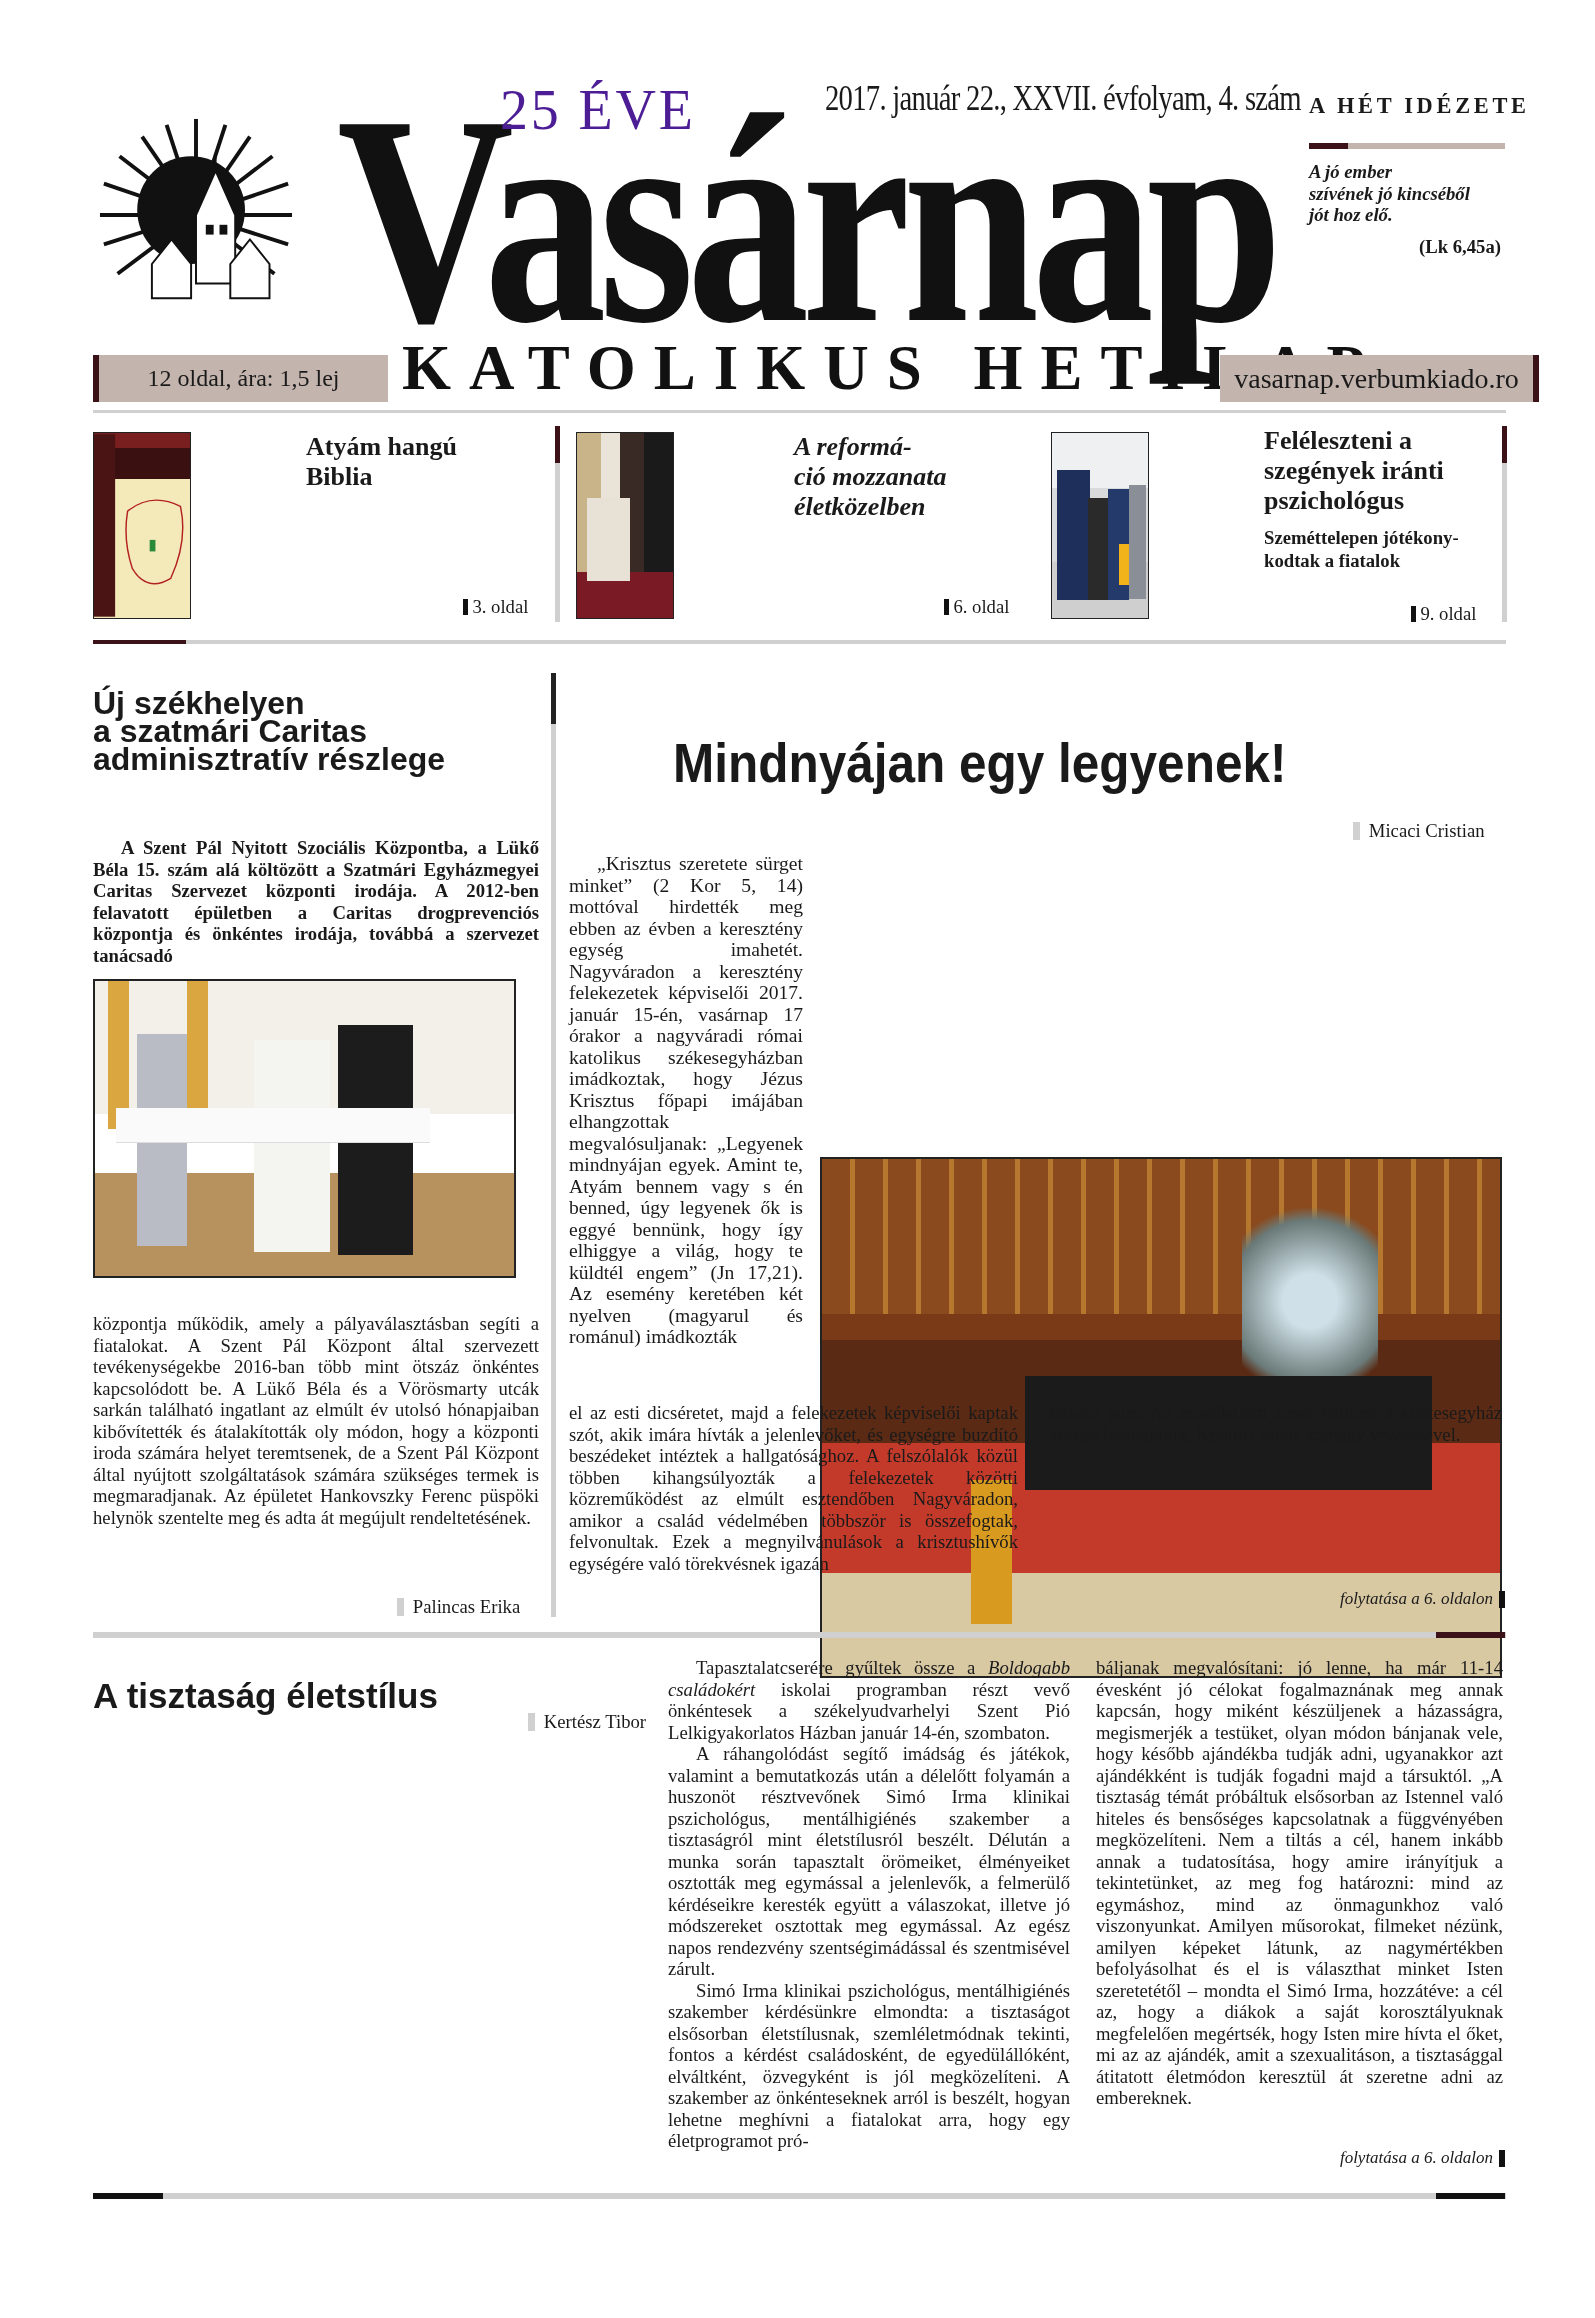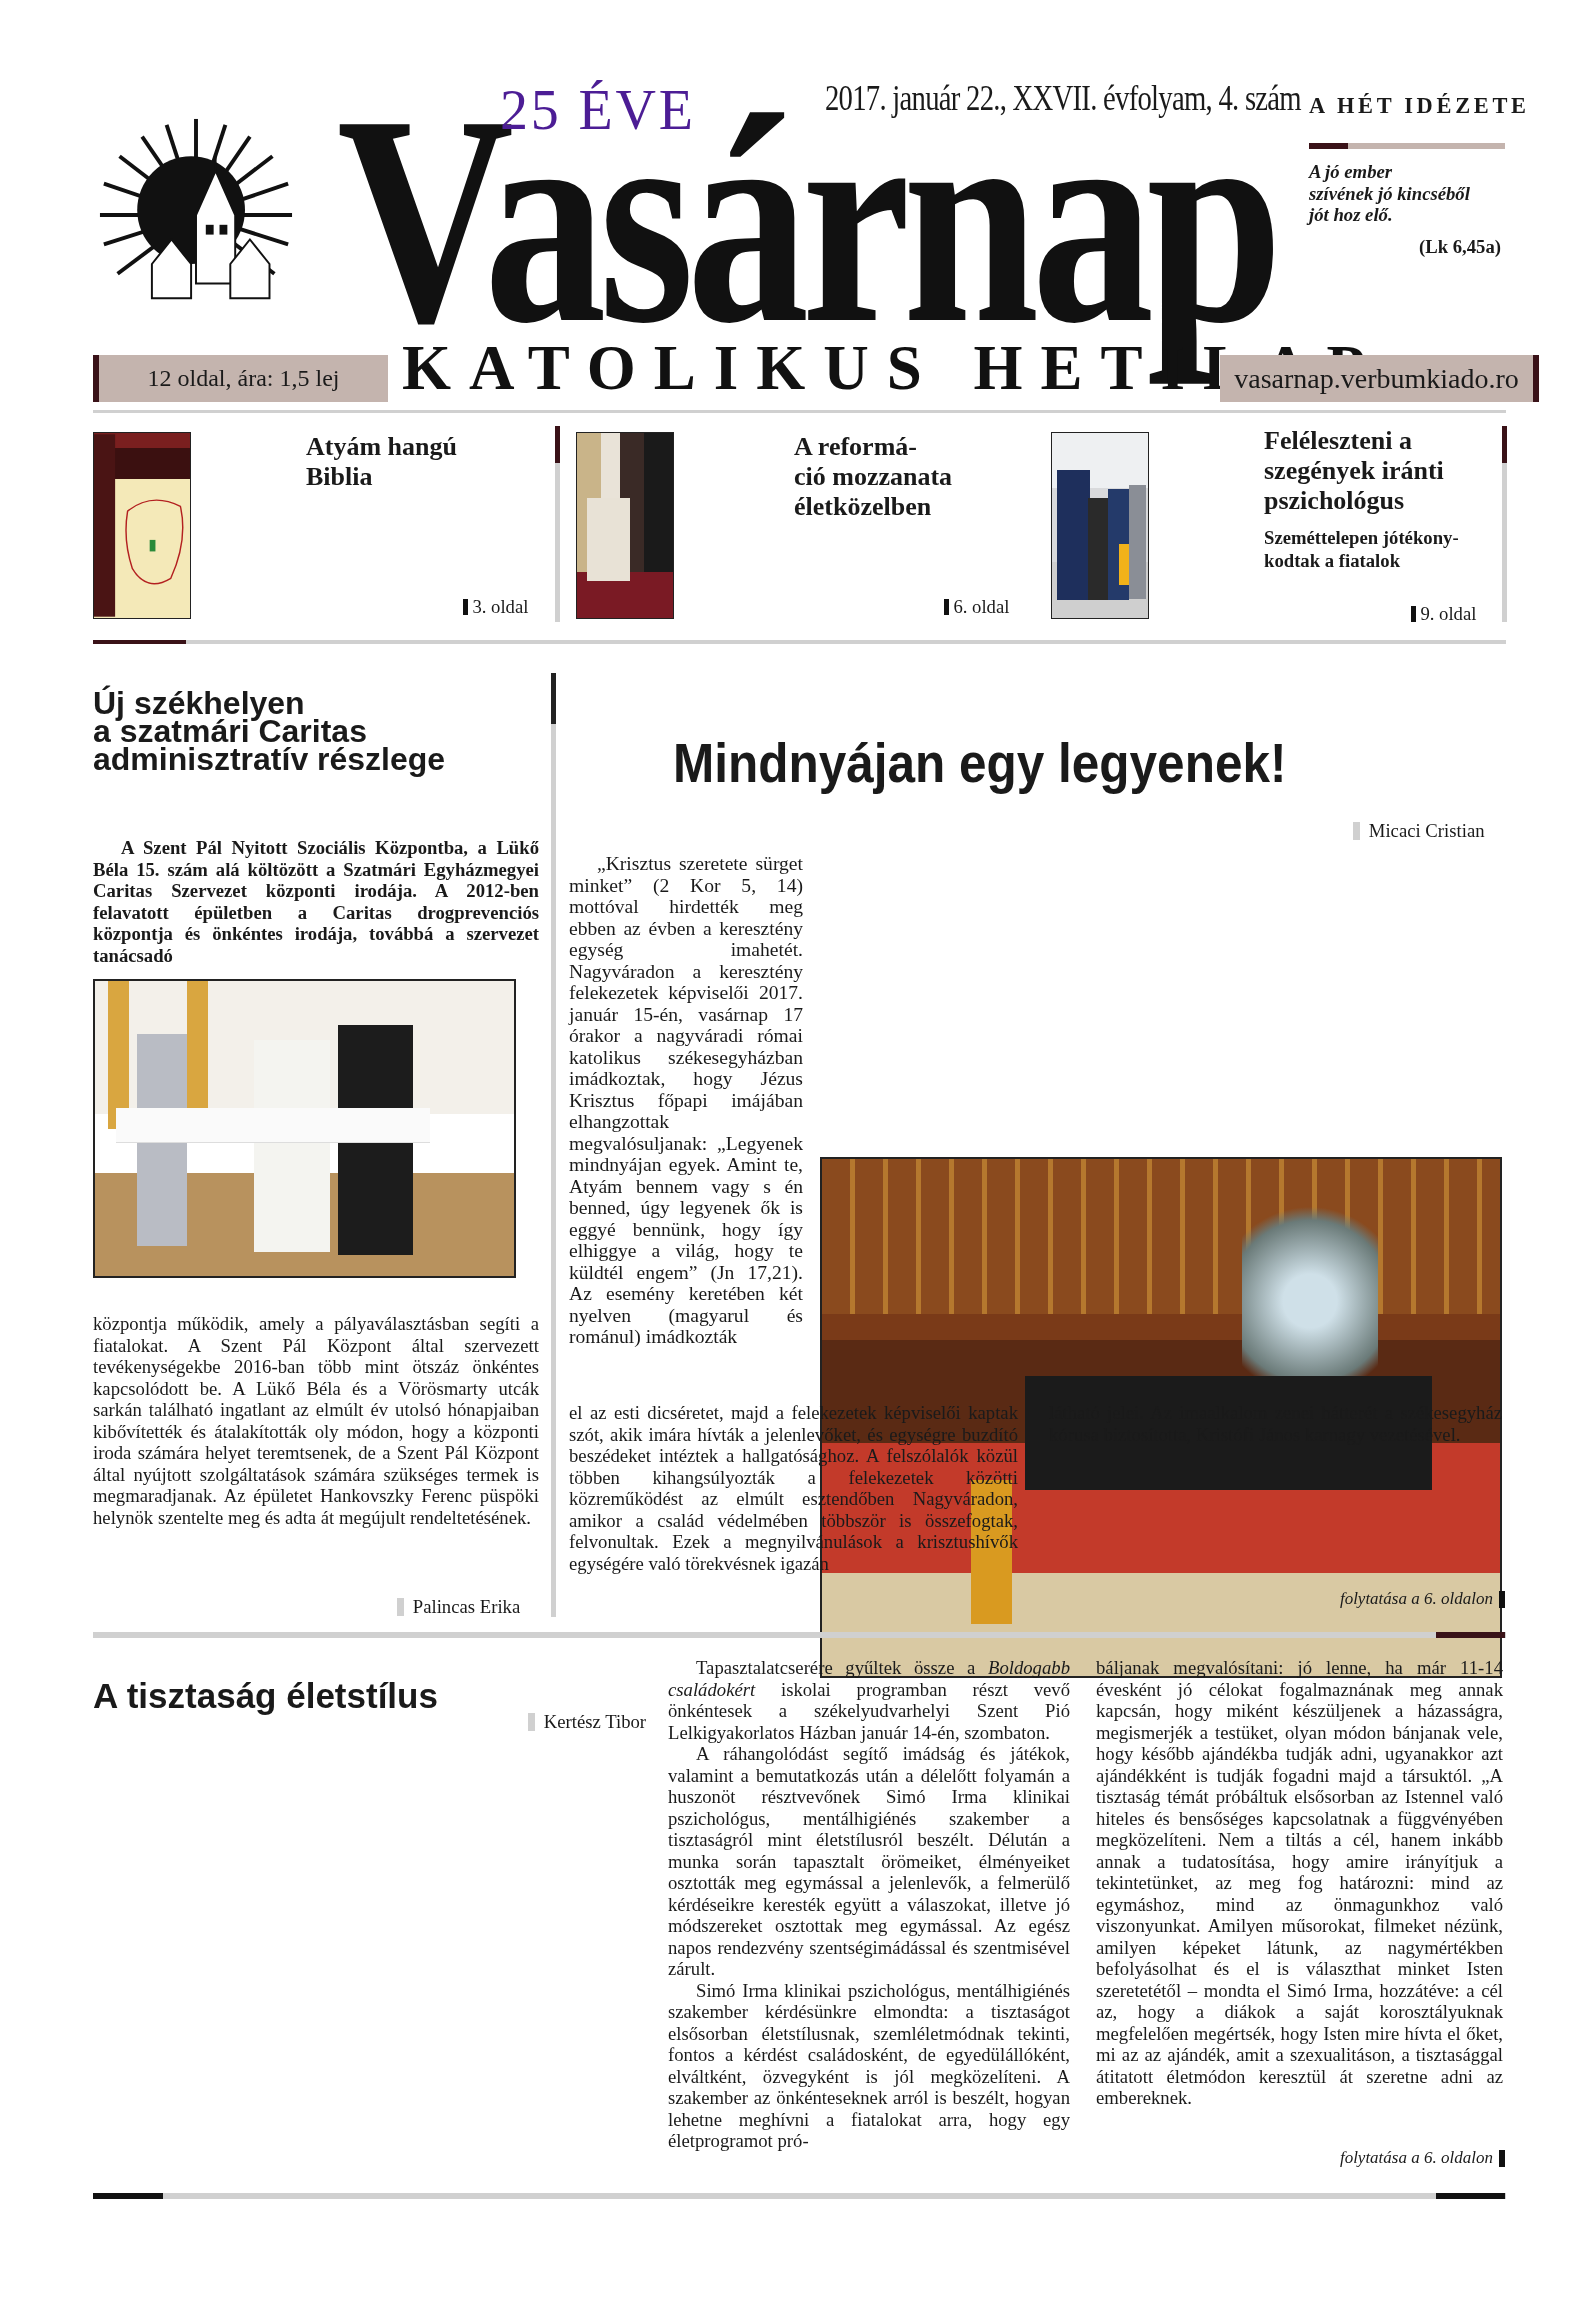--- a/index.html
+++ b/index.html
@@ -109,21 +109,21 @@
 <div class="abs page-ref" style="left:463px; top:596px;">
   <span class="mark"></span>
   <span>3. oldal</span>
 </div>
 <div class="abs vdivider" style="left:555px; top:426px; height:196px;"></div>
 
 <div class="abs teaser-img" style="left:576px; top:432px; width:98px; height:187px; background:linear-gradient(90deg,#c9b489 0 25%,#e9e3d8 25% 45%,#3a2a26 45% 70%,#1a1a1a 70% 100%);">
   <div style="position:absolute; left:0; bottom:0; width:100%; height:25%; background:#7a1a24;"></div>
   <div style="position:absolute; left:10%; top:35%; width:45%; height:45%; background:#e8e2d6;"></div>
 </div>
-<div class="abs teaser-title" style="left:794px; top:432px; width:201px;">
+<div class="abs teaser-title" style="left:794px; top:432px; width:201px;font-style:italic;">
   <div>A reformá-</div>
     <div>ció mozzanata</div>
     <div>életközelben</div>
 </div>
 <div class="abs page-ref" style="left:944px; top:596px;">
   <span class="mark"></span>
   <span>6. oldal</span>
 </div>
 
 <div class="abs teaser-img" style="left:1051px; top:432px; width:98px; height:187px; background:linear-gradient(180deg,#eef0f2 0 30%,#d9dadc 30% 70%,#cfcfcf 70% 100%);">

